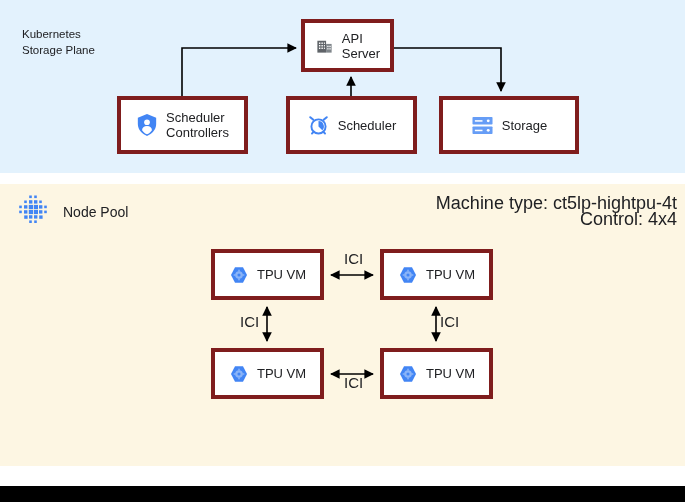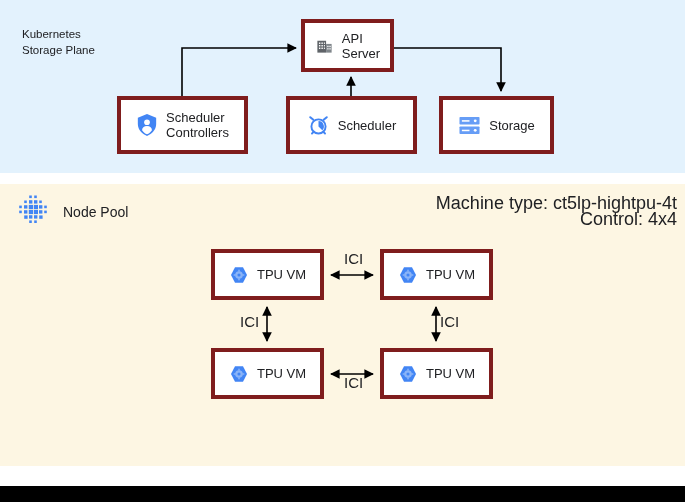--- a/index.html
+++ b/index.html
@@ -87,21 +87,21 @@
   }
   .node-icon {
     flex: 0 0 auto;
     display: block;
   }
 
   
   .box-api        { left: 301px; top: 19px;  width: 93px;  height: 53px; }
   .box-resource   { left: 117px; top: 96px;  width: 131px; height: 58px; }
   .box-scheduler  { left: 286px; top: 96px;  width: 131px; height: 58px; }
-  .box-storage    { left: 439px; top: 96px;  width: 115px; height: 58px; }
+  .box-storage    { left: 439px; top: 96px;  width: 140px; height: 58px; }
 
   
   .box-tpu-1 { left: 211px; top: 249px; width: 113px; height: 51px; }
   .box-tpu-2 { left: 380px; top: 249px; width: 113px; height: 51px; }
   .box-tpu-3 { left: 211px; top: 348px; width: 113px; height: 51px; }
   .box-tpu-4 { left: 380px; top: 348px; width: 113px; height: 51px; }
 
   
   .connectors {
     position: absolute;

